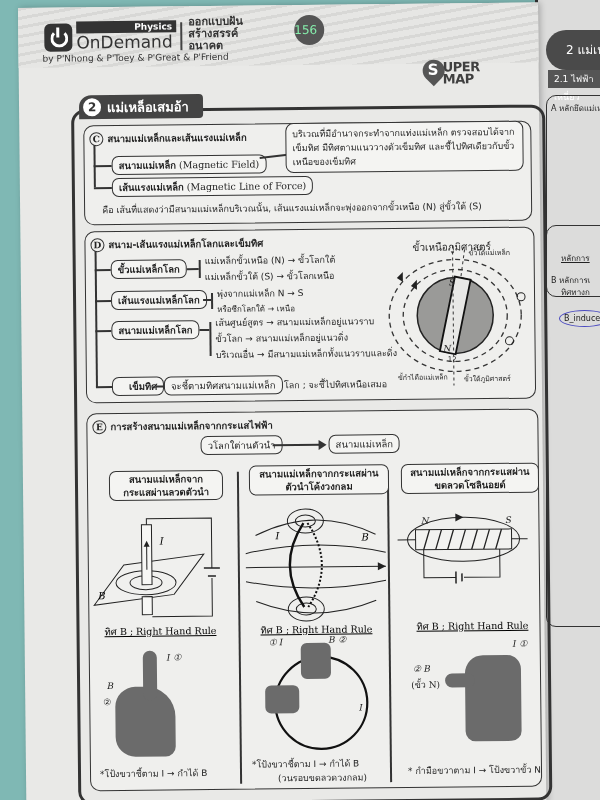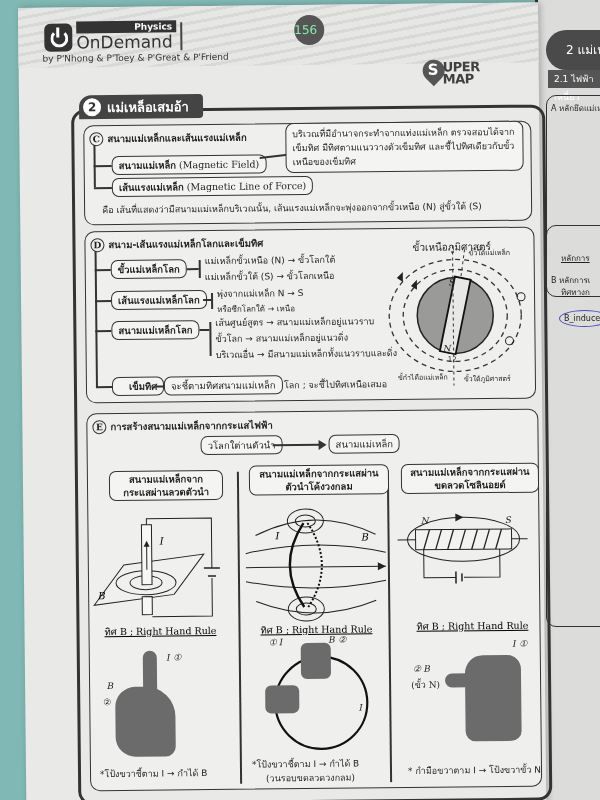--- a/index.html
+++ b/index.html
@@ -58,20 +58,21 @@
     <span class="rp-text" style="left:12px;top:84px;border:1px solid #4a4ac0;border-radius:50%;padding:3px 4px;">B_induced</span>
   </div>
 </div>
 
 <div class="page">
   <div class="stripes"></div>
   <div class="logo"></div>
   <div class="brand-bar">Physics</div>
   <div class="brand">OnDemand</div>
   <div class="brand-sep"></div>
+  <div class="brand-th">ออกแบบฝัน สร้างสรรค์ อนาคต</div>
   <div class="byline">by P'Nhong &amp; P'Toey &amp; P'Great &amp; P'Friend</div>
   <div class="pagenum">156</div>
 
   <div class="supermap">
     <div class="pin"></div>
     <span class="pin-s">S</span>
     <div class="sm-text"><span>UPER</span><br><span>MAP</span></div>
   </div>
 
   <div class="main-frame"></div>
@@ -209,21 +210,21 @@
   <div class="rule" style="left:236px;top:617px;">ทิศ B ; Right Hand Rule</div>
   <svg style="left:246px;top:648px;" width="100" height="100">
     <circle cx="50" cy="50" r="46" fill="none" stroke="#111" stroke-width="2.2"></circle>
   </svg>
   <div class="hand" style="left:276px;top:638px;width:30px;height:36px;border-radius:6px;"></div>
   <div class="hand" style="left:240px;top:680px;width:34px;height:28px;border-radius:6px;"></div>
   <div class="t" style="left:244px;top:632px;font-family:'DejaVu Serif',serif;font-style:italic;">① I</div>
   <div class="t" style="left:304px;top:630px;font-family:'DejaVu Serif',serif;font-style:italic;">B ②</div>
   <div class="t" style="left:334px;top:698px;font-family:'DejaVu Serif',serif;font-style:italic;">I</div>
   <div class="caption" style="left:226px;top:752px;">*โป้งขวาชี้ตาม I → กำได้ B</div>
-  <div class="caption" style="left:240px;top:766px;">(วนรอบขดลวดวงกลม)</div>
+  <div class="caption" style="left:252px;top:766px;">(วนรอบขดลวดวงกลม)</div>
 
   <div class="pill" style="left:378px;top:460px;width:124px;white-space:normal;text-align:center;font-weight:bold;line-height:13px;">สนามแม่เหล็กจากกระแสผ่านขดลวดโซลินอยด์</div>
   <svg style="left:374px;top:504px;" width="130" height="80">
     <ellipse cx="66" cy="32" rx="56" ry="22" fill="none" stroke="#222"></ellipse>
     <rect x="18" y="22" width="96" height="20" fill="#f2f2f0" stroke="#222"></rect>
     <path d="M26,42 l6,-20 M38,42 l6,-20 M50,42 l6,-20 M62,42 l6,-20 M74,42 l6,-20 M86,42 l6,-20 M98,42 l6,-20" stroke="#222" stroke-width="1.3"></path>
     <polyline points="26,42 26,70 58,70" fill="none" stroke="#222"></polyline>
     <polyline points="66,70 102,70 102,42" fill="none" stroke="#222"></polyline>
     <line x1="58" y1="64" x2="58" y2="76" stroke="#222" stroke-width="1.5"></line>
     <line x1="64" y1="66" x2="64" y2="74" stroke="#222" stroke-width="1.5"></line>

